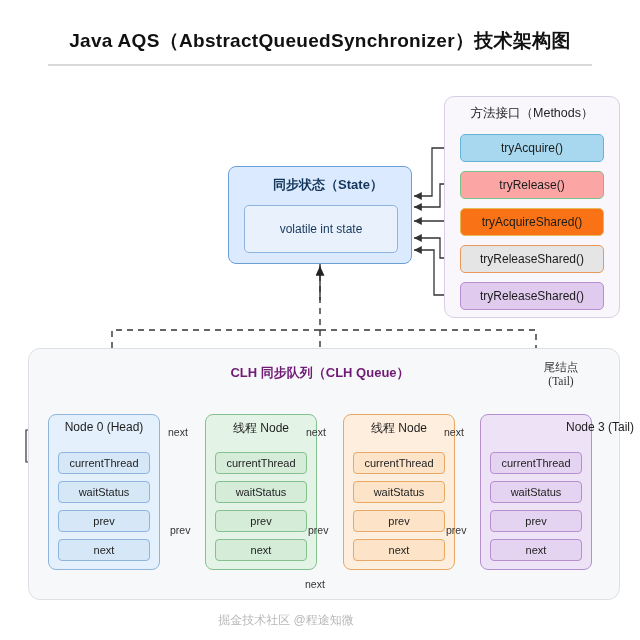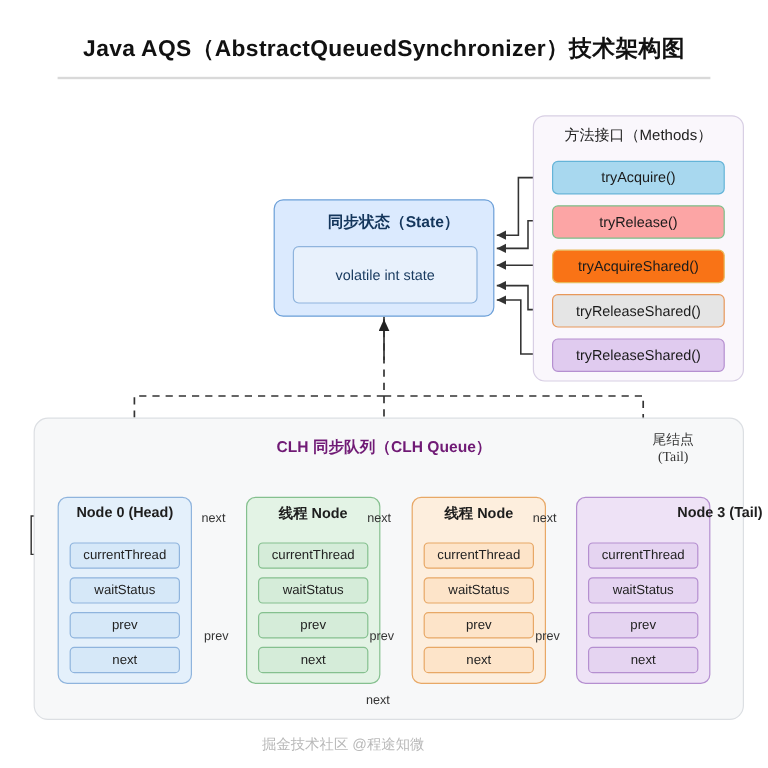--- a/index.html
+++ b/index.html
@@ -70,21 +70,21 @@
     position:absolute;font-size:11.5px;color:#333;text-align:center;line-height:14px;
   }
 
   
   .node{
     position:absolute;top:414px;width:112px;height:156px;border-radius:8px;
     box-sizing:border-box;
   }
   .node-title{
     position:absolute;width:112px;text-align:center;top:420px;
-    font-size:12px;font-weight:bold;color:#1d1d1d;
+    font-size:12px;font-weight:normal;color:#1d1d1d;
   }
   .field{
     position:absolute;width:92px;height:22px;border-radius:4px;box-sizing:border-box;
     display:flex;align-items:center;justify-content:center;font-size:11px;color:#222;
   }
 
   .edge-label{
     position:absolute;font-size:10.5px;color:#333;
   }
 

